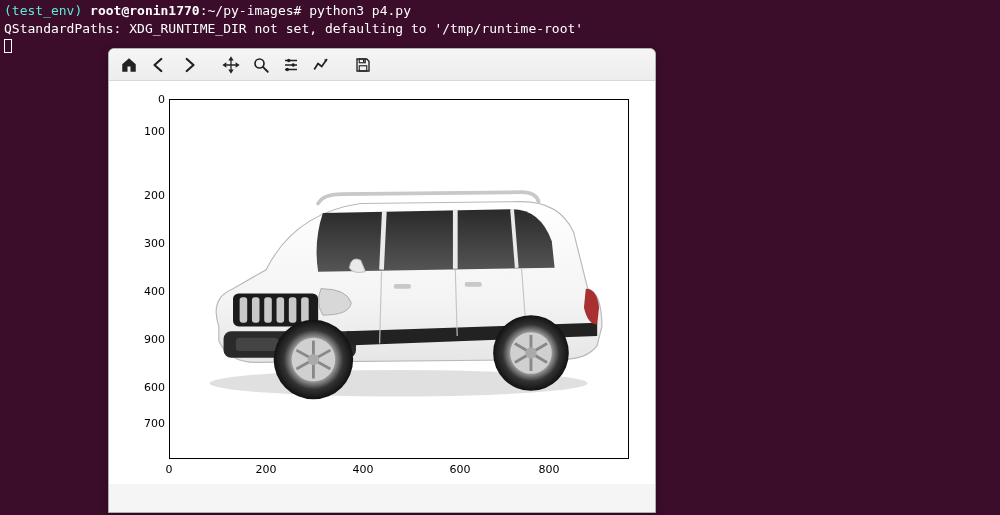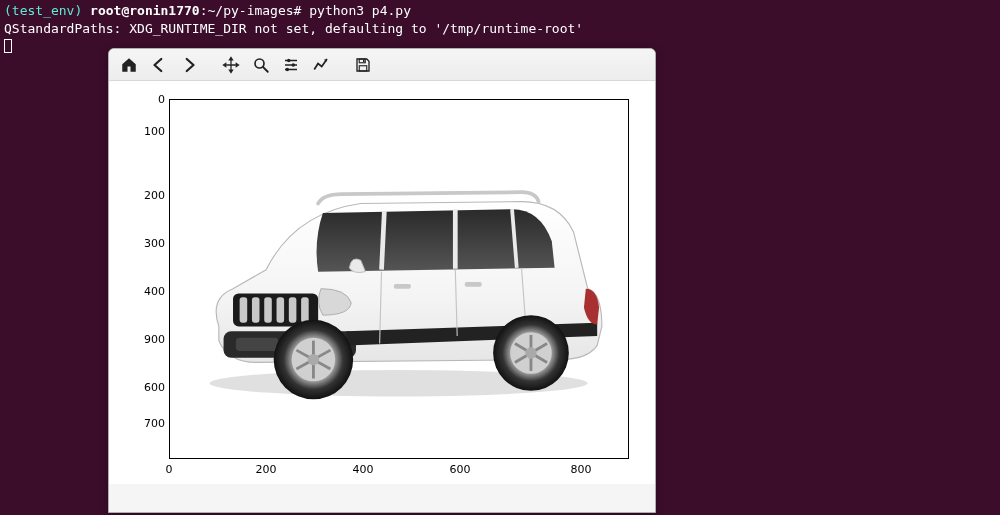--- a/index.html
+++ b/index.html
@@ -294,15 +294,15 @@
     <div class="tick-label y-tick" style="top:162px">300</div>
     <div class="tick-label y-tick" style="top:210px">400</div>
     <div class="tick-label y-tick" style="top:258px">900</div>
     <div class="tick-label y-tick" style="top:306px">600</div>
     <div class="tick-label y-tick" style="top:342px">700</div>
 
     <div class="tick-label x-tick" style="left:60px">0</div>
     <div class="tick-label x-tick" style="left:157px">200</div>
     <div class="tick-label x-tick" style="left:254px">400</div>
     <div class="tick-label x-tick" style="left:351px">600</div>
-    <div class="tick-label x-tick" style="left:472px">800</div>
+    <div class="tick-label x-tick" style="left:440px">800</div>
   </div>
 </div>
 
 </body></html>

